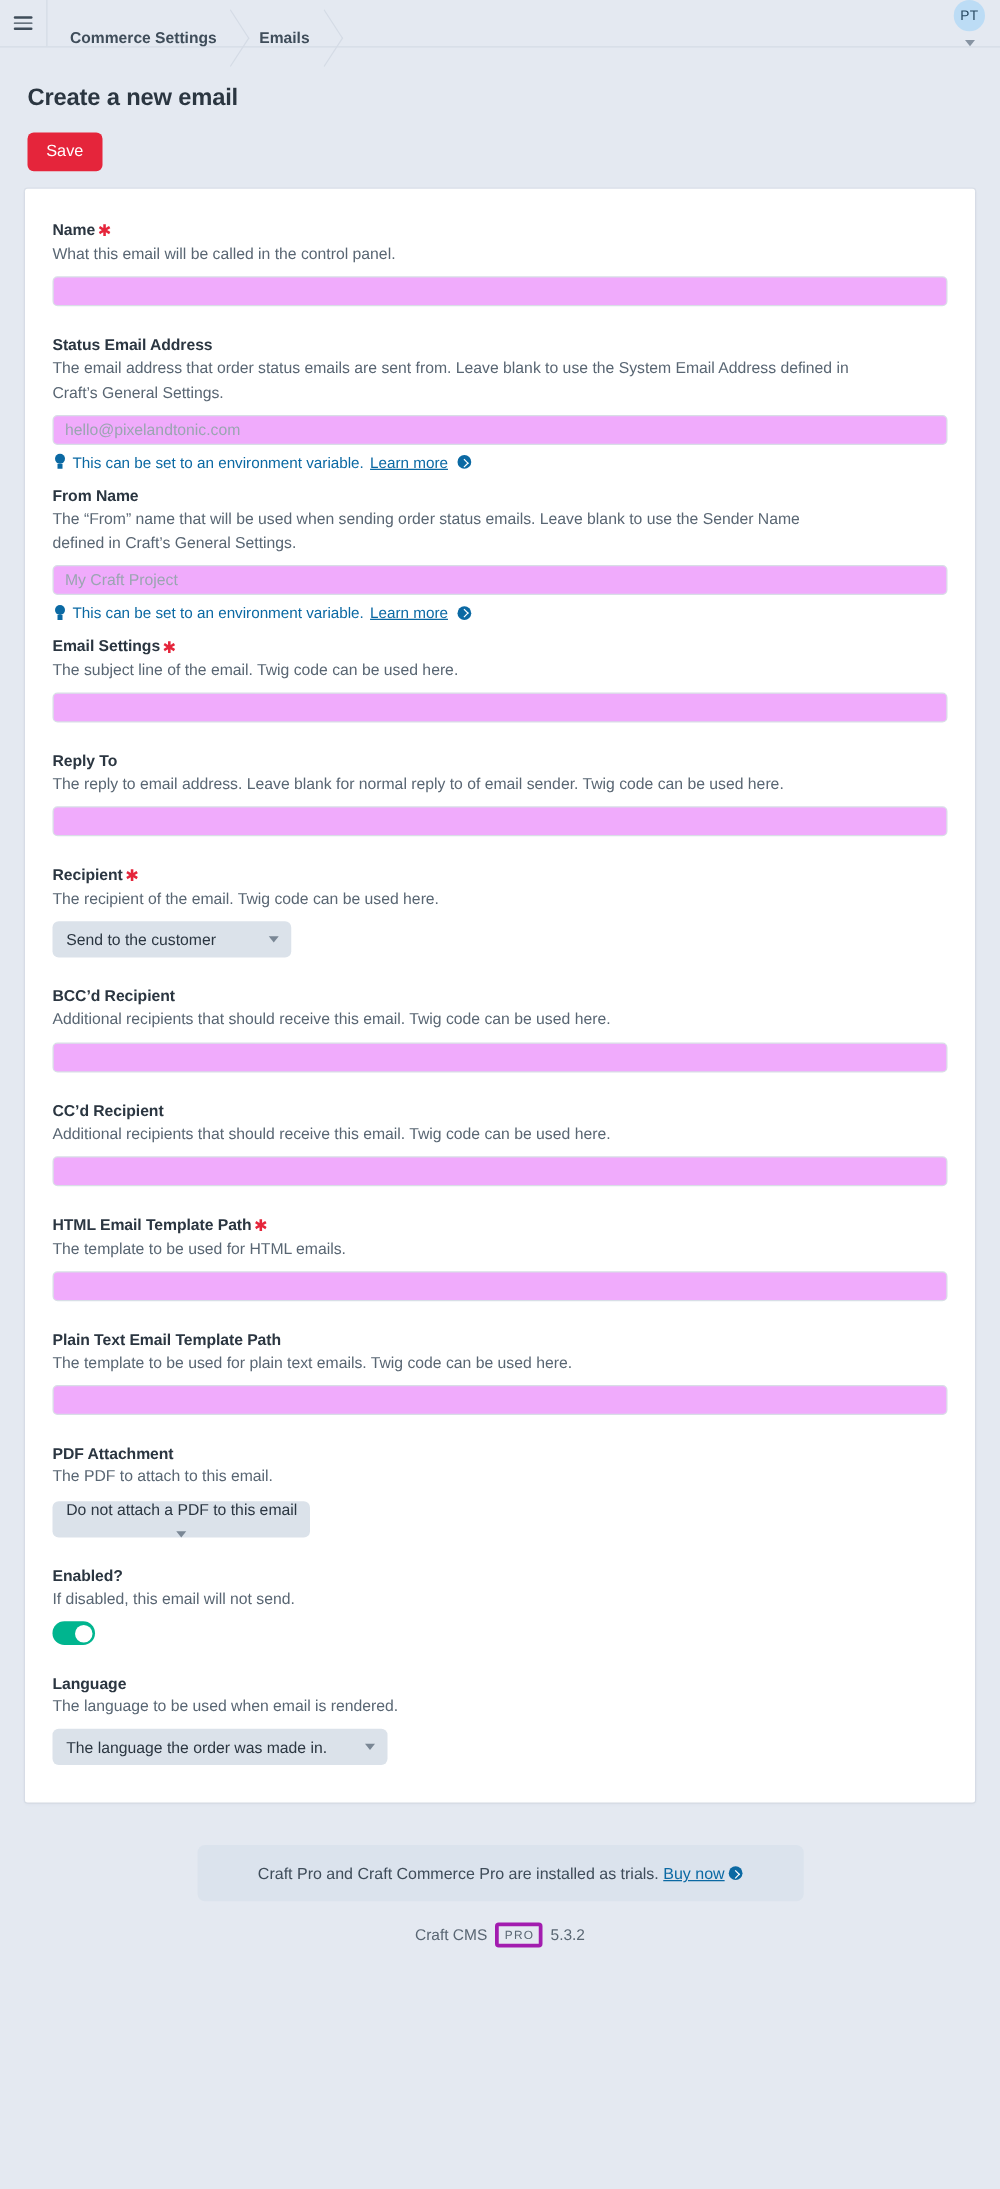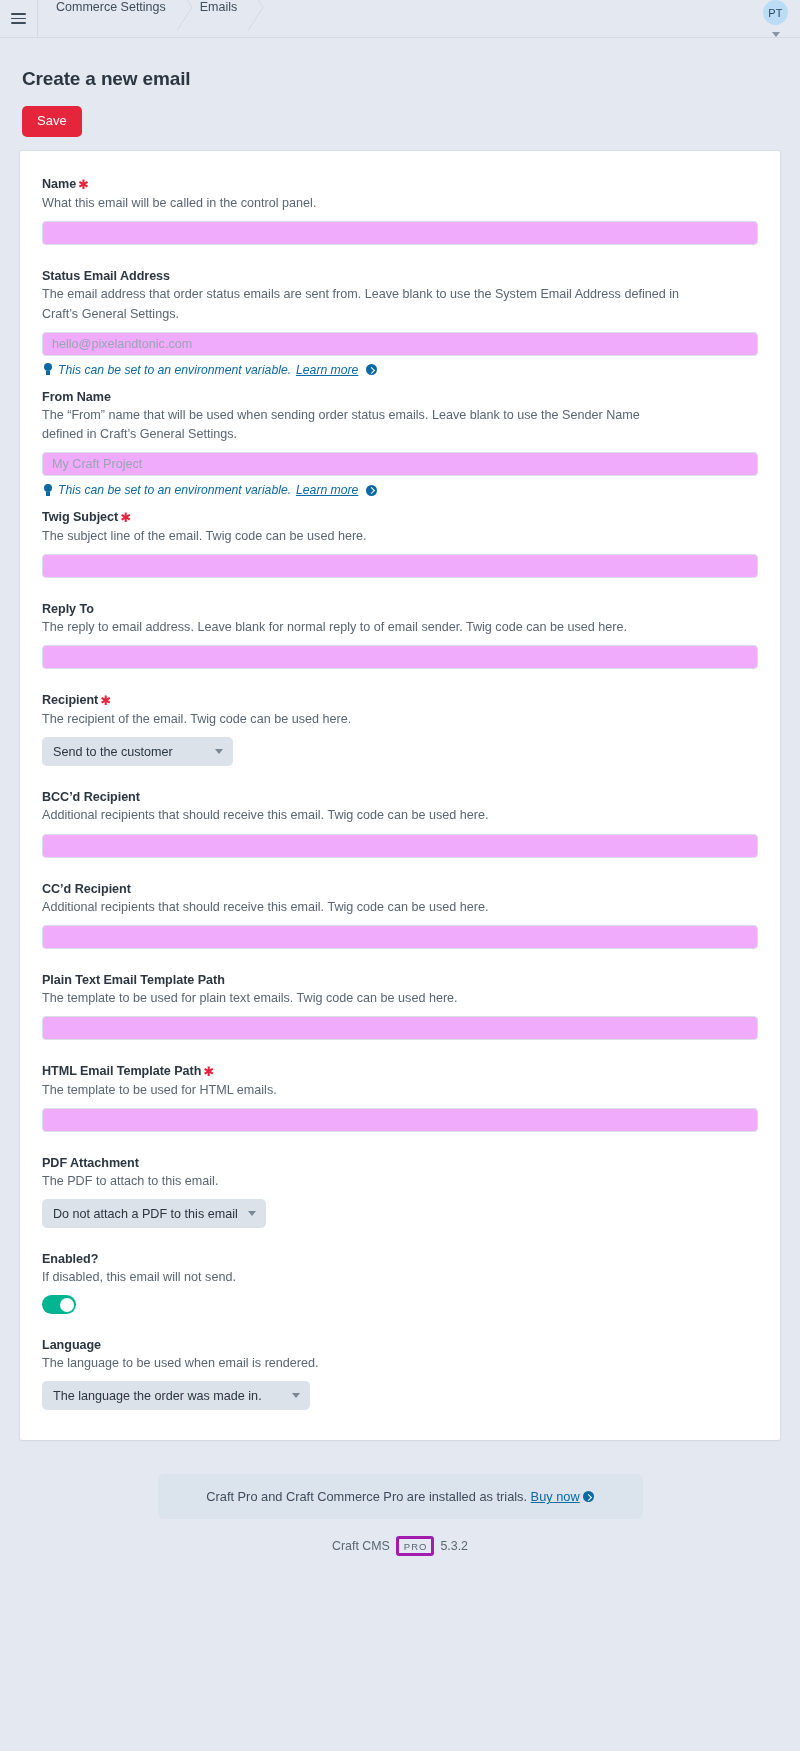--- a/index.html
+++ b/index.html
@@ -31,21 +31,21 @@
   }
   .hamburger { width: 15px; height: 11px; position: relative; }
   .hamburger i {
     position: absolute; left: 0; width: 100%; height: 1.6px;
     background: #3f4d5a; border-radius: 1px;
   }
   .hamburger i:nth-child(1) { top: 0; }
   .hamburger i:nth-child(2) { top: 4.6px; }
   .hamburger i:nth-child(3) { top: 9.3px; }
 
-  .crumbs { display: flex; align-items: flex-start; }
+  .crumbs { display: flex; align-items: flex-end; font-weight: bold; }
   .crumb {
     display: flex; align-items: center;
     padding: 0 16px 0 18px;
     font-size: 12.5px;
     color: #3f4d5a;
     position: relative;
     cursor: pointer;
     white-space: nowrap;
   }
   .crumb:after {
@@ -156,21 +156,20 @@
   }
   .textinput::placeholder { color: #9aa5b1; }
 
   .tip {
     font-size: 12.2px;
     color: #0b69a3;
     margin-top: 7px;
     display: flex;
     align-items: center;
     gap: 5px;
-    font-style: italic;
   }
   .tip-bulb {
     display: inline-block;
     width: 11px; height: 13px;
     position: relative;
     flex: 0 0 auto;
   }
   .tip-bulb:before {
     content: "";
     position: absolute; left: 1.5px; top: 0;
@@ -223,21 +222,21 @@
   }
   .select .chev {
     width: 0; height: 0;
     border-left: 4px solid transparent;
     border-right: 4px solid transparent;
     border-top: 5px solid #7a8795;
     flex: 0 0 auto;
   }
   .select.recipient { min-width: 174px; gap: 42px; }
   .select.lang { min-width: 268px; justify-content: space-between; }
-  .select.pdf { justify-content: space-between; }
+  .select.pdf { justify-content: space-between; flex-direction: column; }
 
   
   .lightswitch {
     width: 34px; height: 19px;
     border-radius: 10px;
     background: #00b58f;
     position: relative;
     cursor: pointer;
     display: block;
   }
@@ -349,21 +348,21 @@
       <div class="tip">
         <span class="tip-bulb"></span>
         <span>This can be set to an environment variable.</span>
         <a href="#">Learn more</a>
         <span class="ext-icon"></span>
       </div>
     </div>
 
     <div class="field">
       <label class="flabel">
-        <span>Twig Subject</span><span class="req">✱</span>
+        <span>Email Settings</span><span class="req">✱</span>
       </label>
       <div class="finstruct">The subject line of the email. Twig code can be used here.</div>
       <input class="textinput" type="text" placeholder="" style="">
     </div>
 
     <div class="field">
       <label class="flabel">
         <span>Reply To</span>
       </label>
       <div class="finstruct">The reply to email address. Leave blank for normal reply to of email sender. Twig code can be used here.</div>
@@ -392,31 +391,31 @@
     <div class="field">
       <label class="flabel">
         <span>CC’d Recipient</span>
       </label>
       <div class="finstruct">Additional recipients that should receive this email. Twig code can be used here.</div>
       <input class="textinput" type="text" placeholder="" style="">
     </div>
 
     <div class="field">
       <label class="flabel">
+        <span>HTML Email Template Path</span><span class="req">✱</span>
+      </label>
+      <div class="finstruct">The template to be used for HTML emails.</div>
+      <input class="textinput" type="text" placeholder="" style="">
+    </div>
+
+    <div class="field">
+      <label class="flabel">
         <span>Plain Text Email Template Path</span>
       </label>
       <div class="finstruct">The template to be used for plain text emails. Twig code can be used here.</div>
-      <input class="textinput" type="text" placeholder="" style="">
-    </div>
-
-    <div class="field">
-      <label class="flabel">
-        <span>HTML Email Template Path</span><span class="req">✱</span>
-      </label>
-      <div class="finstruct">The template to be used for HTML emails.</div>
       <input class="textinput" type="text" placeholder="" style="">
     </div>
 
     <div class="field">
       <label class="flabel">
         <span>PDF Attachment</span>
       </label>
       <div class="finstruct">The PDF to attach to this email.</div>
       <div class="select pdf">
         <span>Do not attach a PDF to this email</span>

